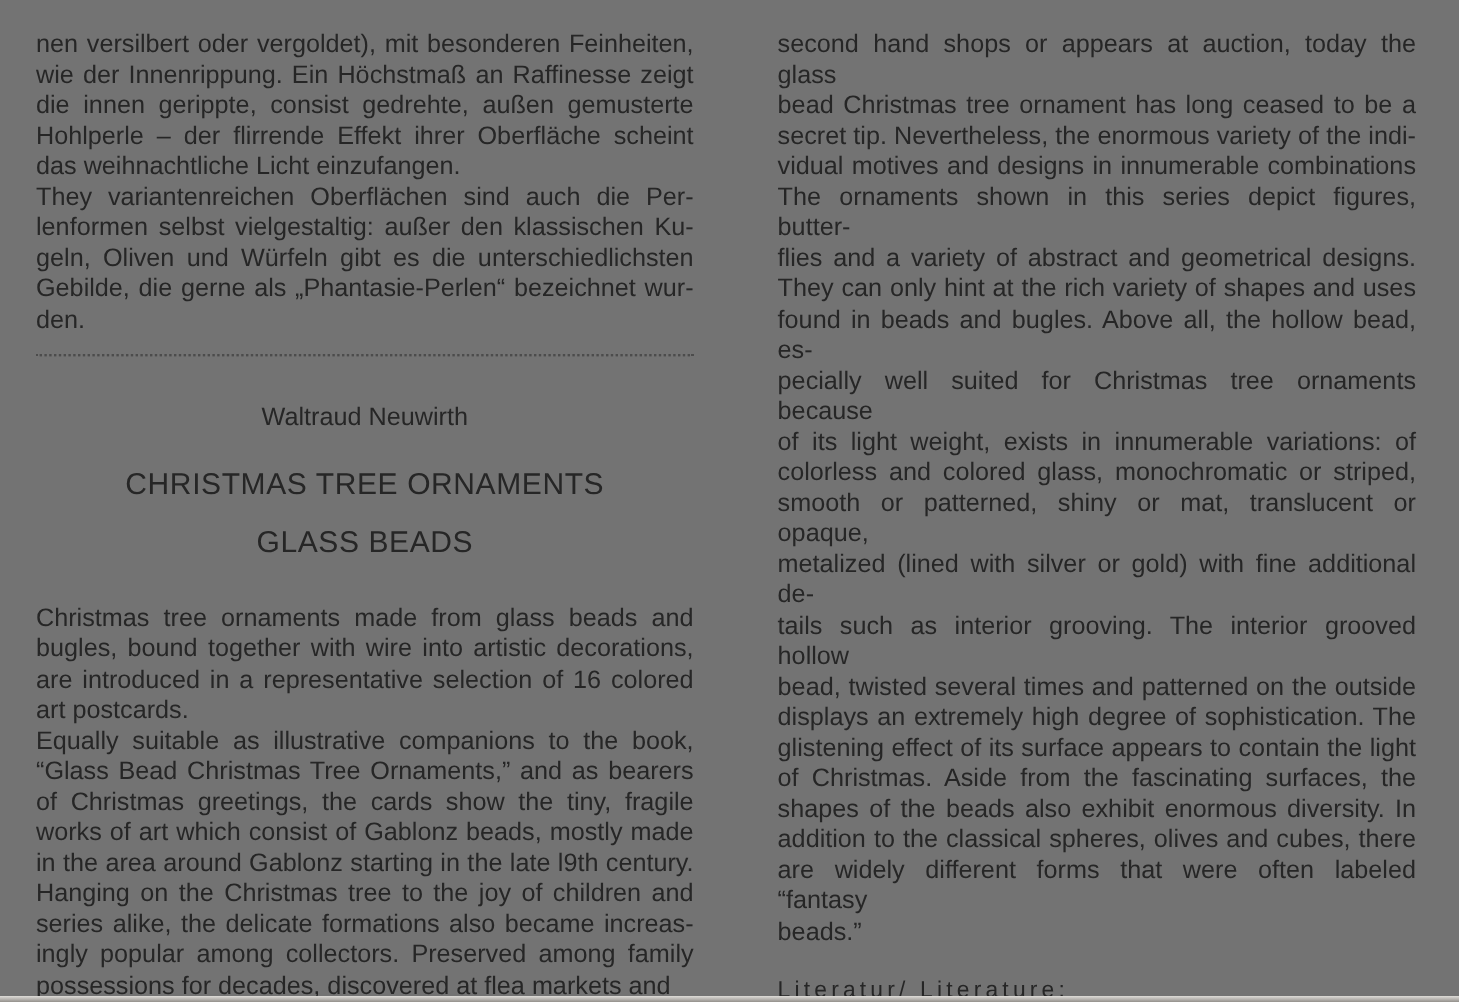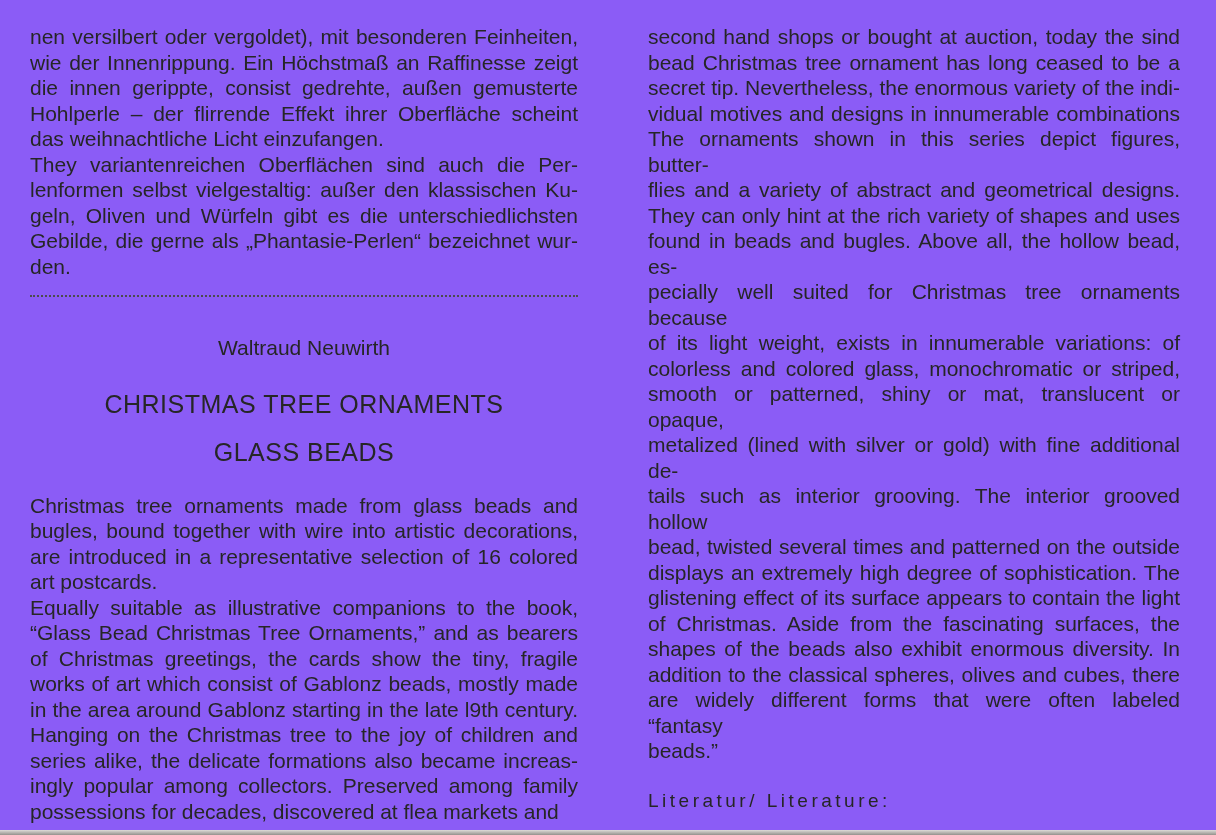--- a/index.html
+++ b/index.html
@@ -11,21 +11,21 @@
     width: 1216px;
     height: 835px;
     overflow: hidden;
     font-family: "Liberation Sans", "DejaVu Sans", sans-serif;
     color: #262626;
   }
   .page {
     position: relative;
     width: 1216px;
     height: 835px;
-    background: #8b5cf6;
+    background: #737373;
   }
   .col {
     position: absolute;
     top: 0;
     font-size: 21px;
     line-height: 25.5px;
     font-weight: 400;
   }
   .col-left  { left: 30px;  width: 548px; padding-top: 24px; }
   .col-right { left: 648px; width: 532px; padding-top: 24px; }
@@ -48,21 +48,21 @@
   }
   .block.title {
     margin-top: 28px;
     text-align: center;
     font-size: 25px;
     line-height: 30px;
     letter-spacing: 0.5px;
   }
   .block.subtitle {
     margin-top: 18px;
-    margin-bottom: 26px;
+    margin-bottom: 36px;
     text-align: center;
     font-size: 25px;
     line-height: 30px;
     letter-spacing: 0.5px;
   }
   .block.lit {
     margin-top: 24px;
     margin-bottom: 8px;
     font-size: 19px;
     line-height: 26px;
@@ -113,21 +113,21 @@
         <div class="line">works of art which consist of Gablonz beads, mostly made</div>
         <div class="line">in the area around Gablonz starting in the late l9th century.</div>
         <div class="line">Hanging on the Christmas tree to the joy of children and</div>
         <div class="line">series alike, the delicate formations also became increas-</div>
         <div class="line">ingly popular among collectors. Preserved among family</div>
         <div class="line last">possessions for decades, discovered at flea markets and</div>
       </div>
     </div>
   <div class="col col-right" id="col-right">
       <div class="block para">
-        <div class="line">second hand shops or bought at auction, today the sind</div>
+        <div class="line">second hand shops or appears at auction, today the glass</div>
         <div class="line">bead Christmas tree ornament has long ceased to be a</div>
         <div class="line">secret tip. Nevertheless, the enormous variety of the indi-</div>
         <div class="line">vidual motives and designs in innumerable combinations</div>
       </div>
       <div class="block para">
         <div class="line">The ornaments shown in this series depict figures, butter-</div>
         <div class="line">flies and a variety of abstract and geometrical designs.</div>
         <div class="line">They can only hint at the rich variety of shapes and uses</div>
         <div class="line">found in beads and bugles. Above all, the hollow bead, es-</div>
         <div class="line">pecially well suited for Christmas tree ornaments because</div>

